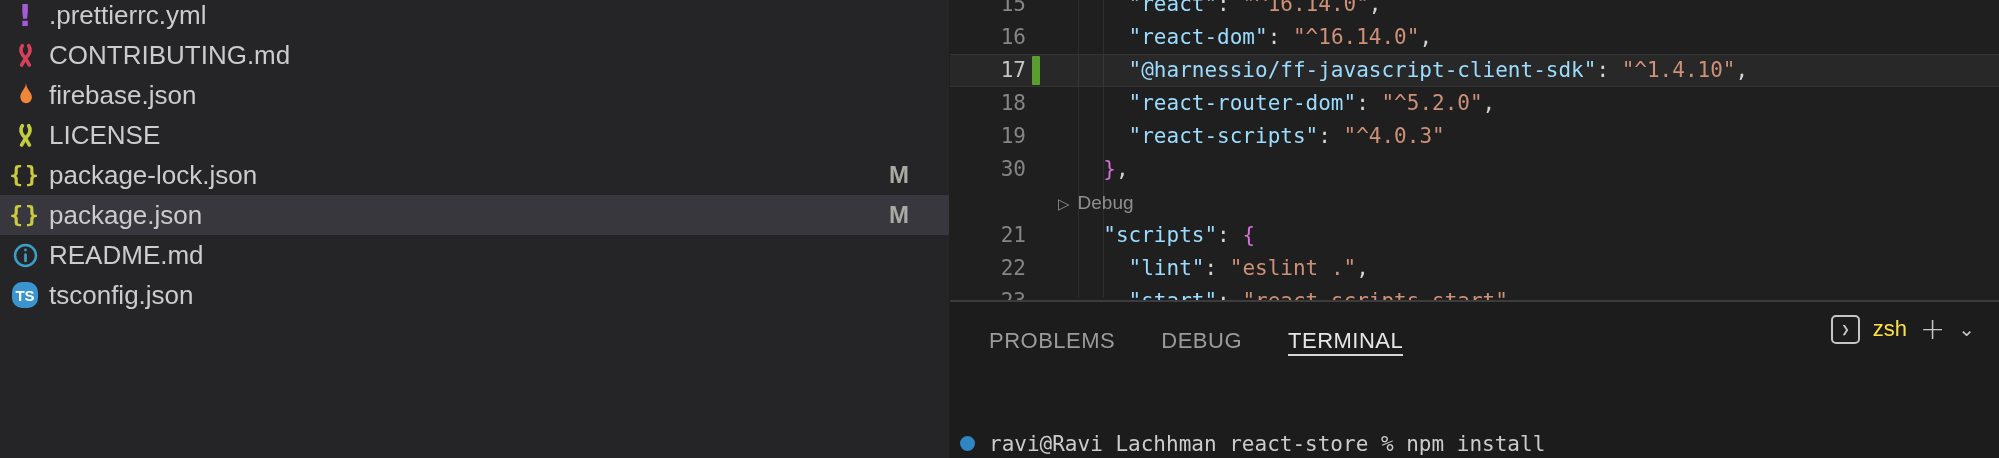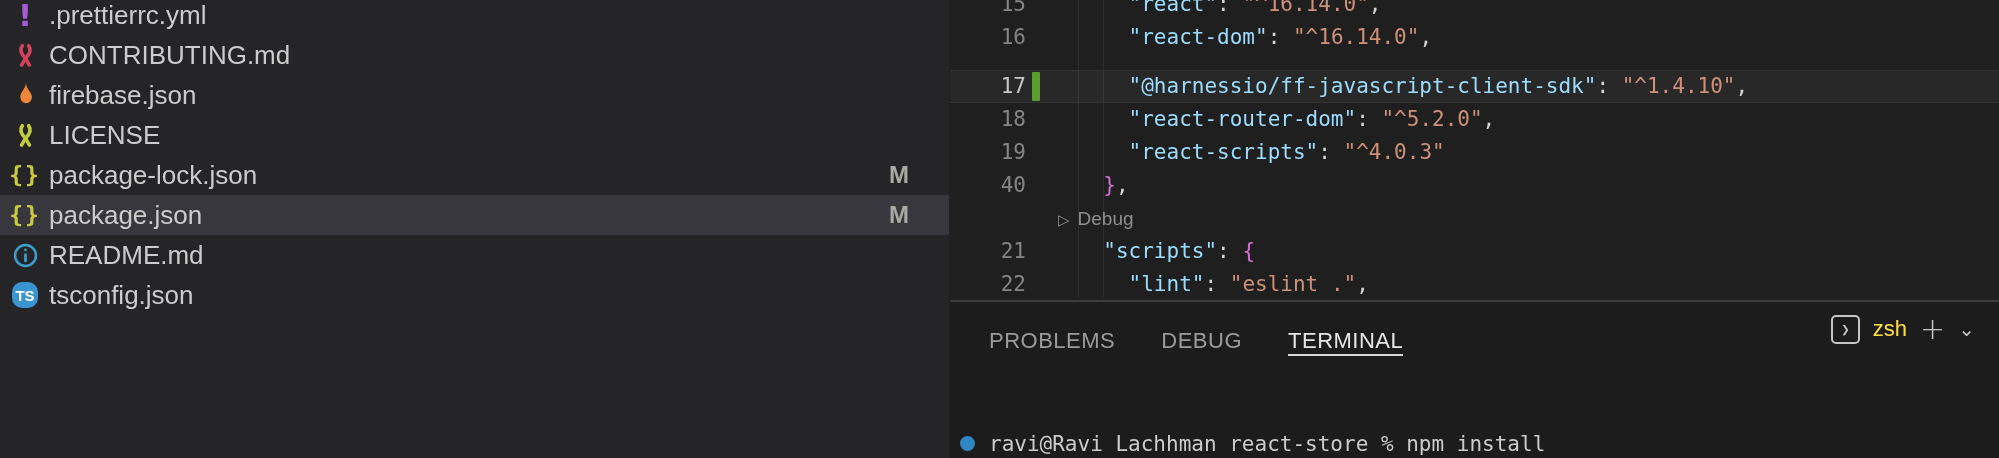--- a/index.html
+++ b/index.html
@@ -19,21 +19,21 @@
   .gi.braces{color:#cbcb41;font-size:23px;font-weight:700;letter-spacing:2px;font-family:"DejaVu Sans Mono",monospace;}
   .gi.ts{background:#3994cf;color:#fff;font-size:15px;font-weight:700;width:26px;height:26px;
          border-radius:10px;display:flex;align-items:center;justify-content:center;}
 
   
   #editor{position:absolute;left:950px;top:0;width:1049px;height:300px;background:#1f1f1f;overflow:hidden;}
   .indent-guide{position:absolute;top:0;bottom:3px;width:1px;background:#2e2e2e;}
   #code-scroll{position:absolute;top:-12px;left:0;right:0;}
   .code-line{height:33px;line-height:33px;display:flex;white-space:pre;position:relative;}
   .code-line.active{background:rgba(255,255,255,0.045);
-    box-shadow:inset 0 1px 0 #343437, inset 0 -1px 0 #343437;margin-top:16px;}
+    box-shadow:inset 0 1px 0 #343437, inset 0 -1px 0 #343437;}
   .gutter{width:76px;flex:0 0 76px;text-align:right;color:#858585;
           font:21px/33px "DejaVu Sans Mono",monospace;}
   .code-line.active .gutter{color:#c6c6c6;}
   .gitbar{width:8px;flex:0 0 8px;margin-left:6px;margin-top:2px;height:29px;border-radius:1px;}
   .gitbar.added{background:#5a9e2f;}
   .code{margin-left:38px;font:21px/33px "DejaVu Sans Mono",monospace;color:#d4d4d4;}
   .tk-k{color:#9cdcfe;} .tk-s{color:#ce9178;} .tk-p{color:#d4d4d4;} .tk-b{color:#d670d6;}
   .lens{margin-left:18px;color:#8f8f8f;font:19px/33px "Liberation Sans",sans-serif;}
   .lens .lens-icon{font-size:15px;margin-right:8px;color:#8f8f8f;}
 
@@ -170,21 +170,21 @@
     <span class="code"><span class="tk-p">    </span><span class="tk-k">"react-router-dom"</span><span class="tk-p">: </span><span class="tk-s">"^5.2.0"</span><span class="tk-p">,</span></span>
   </div>
 
   <div class="code-line">
     <span class="gutter">19</span>
     <span class="gitbar"></span>
     <span class="code"><span class="tk-p">    </span><span class="tk-k">"react-scripts"</span><span class="tk-p">: </span><span class="tk-s">"^4.0.3"</span></span>
   </div>
 
   <div class="code-line">
-    <span class="gutter">40</span>
+    <span class="gutter">30</span>
     <span class="gitbar"></span>
     <span class="code"><span class="tk-p">  </span><span class="tk-b">}</span><span class="tk-p">,</span></span>
   </div>
 
   <div class="code-line">
     <span class="gutter"></span>
     <span class="gitbar"></span>
     <span class="lens"><span class="lens-icon">▷</span><span>Debug</span></span>
   </div>
 

